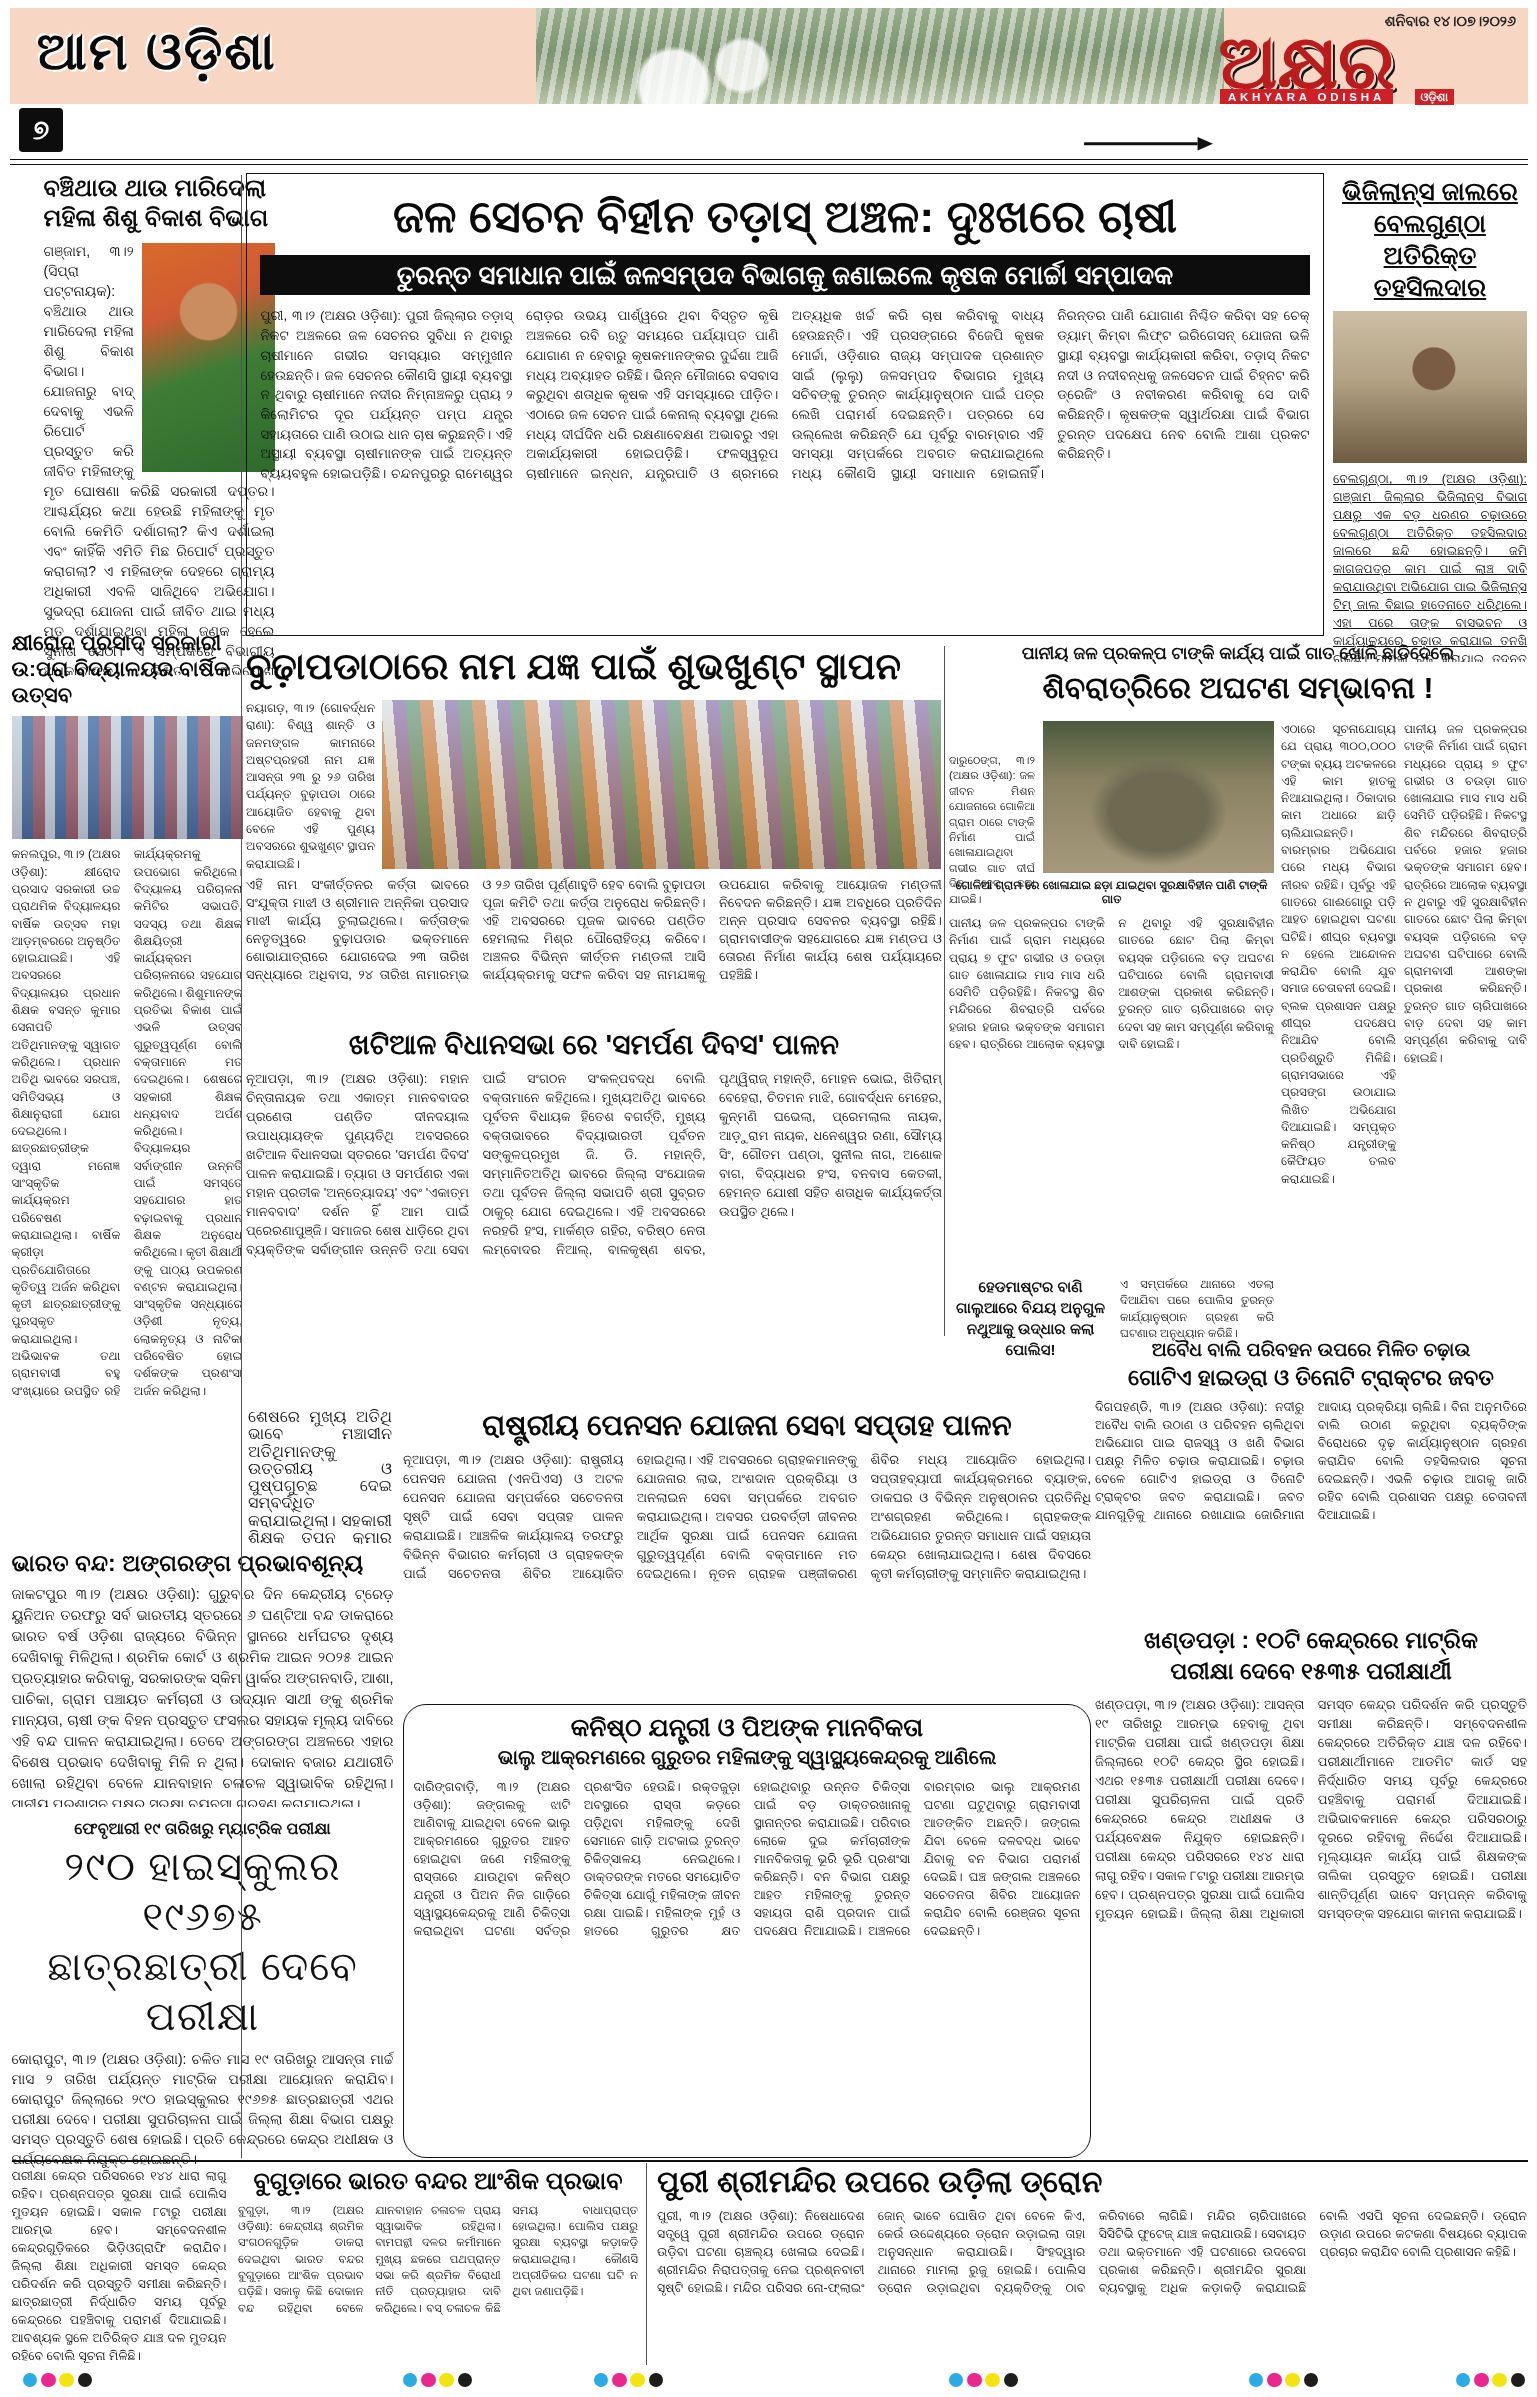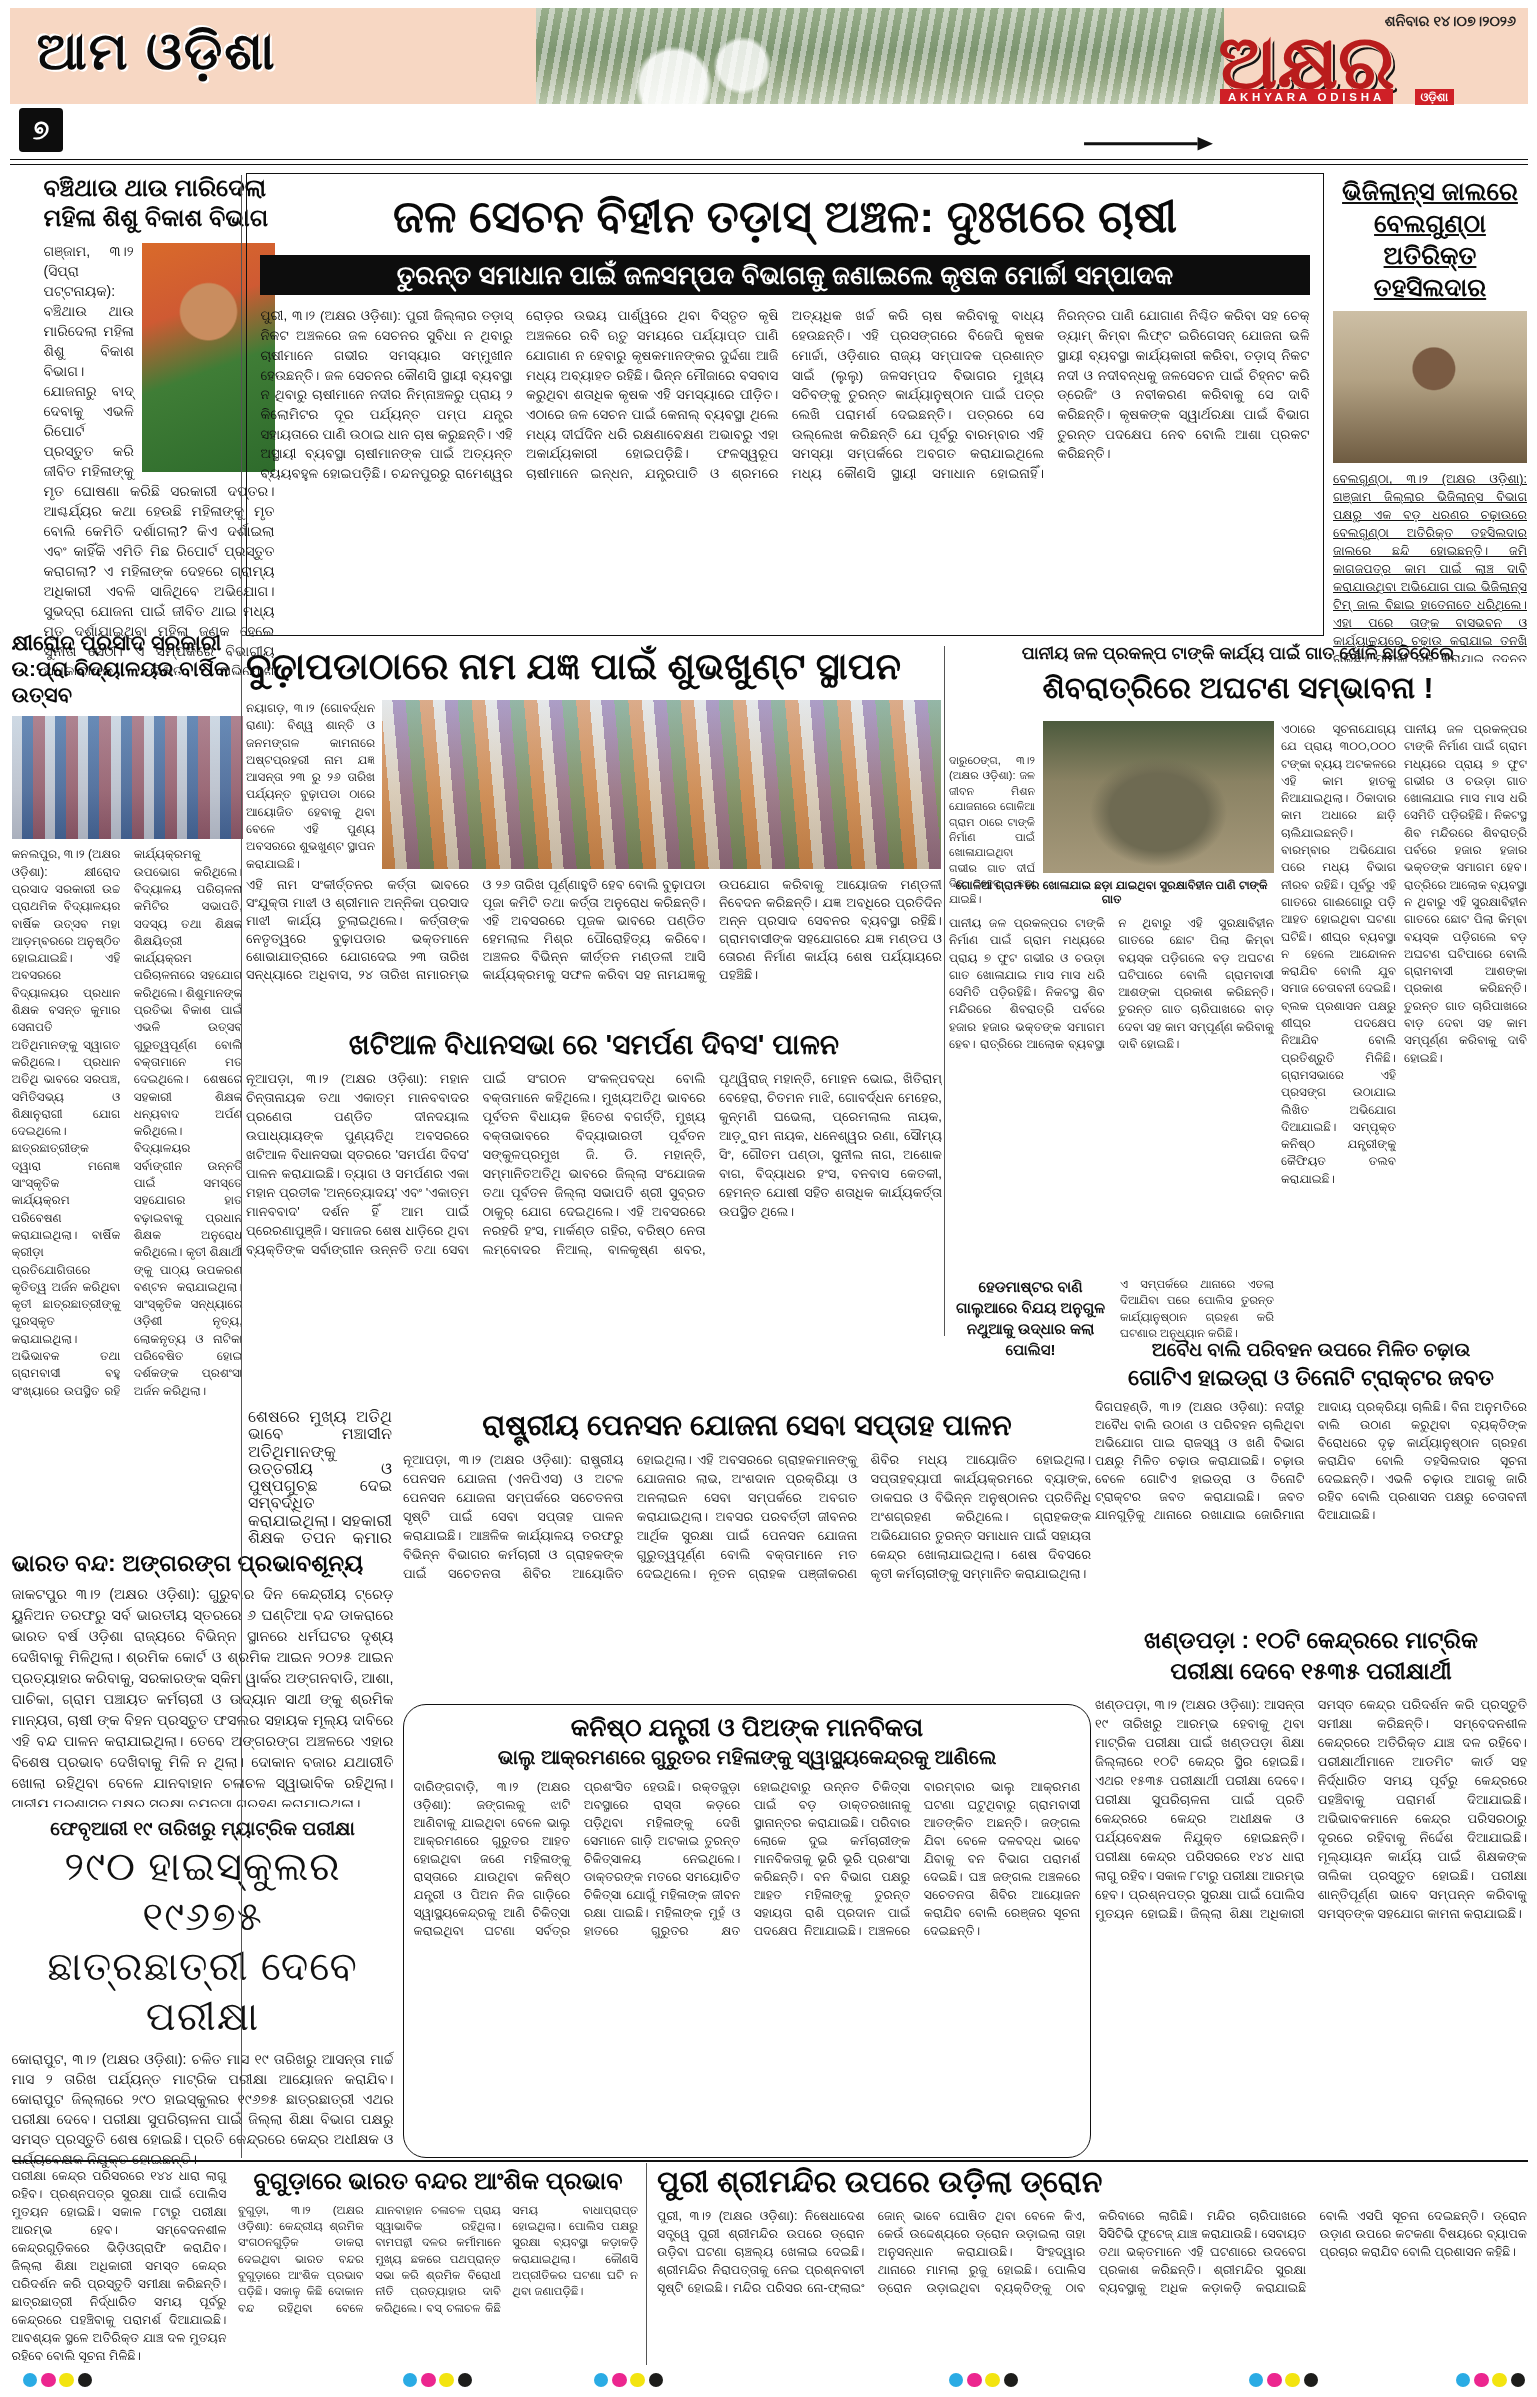--- a/index.html
+++ b/index.html
@@ -97,21 +97,21 @@
   <div class="photo ph-students" style="width:231px;height:123px;margin-top:7.7px;"></div>
   <div class="j bodytxt cols" style="margin-top:7.7px;height:676px;column-count:2;font-size:12px;line-height:17.3px;">କନଲପୁର, ୩।୨ (ଅକ୍ଷର ଓଡ଼ିଶା): କ୍ଷୀରୋଦ ପ୍ରସାଦ ସରକାରୀ ଉଚ୍ଚ ପ୍ରାଥମିକ ବିଦ୍ୟାଳୟର ବାର୍ଷିକ ଉତ୍ସବ ମହା ଆଡ଼ମ୍ବରରେ ଅନୁଷ୍ଠିତ ହୋଇଯାଇଛି। ଏହି ଅବସରରେ ବିଦ୍ୟାଳୟର ପ୍ରଧାନ ଶିକ୍ଷକ ବସନ୍ତ କୁମାର ସେନାପତି ଅତିଥିମାନଙ୍କୁ ସ୍ୱାଗତ କରିଥିଲେ। ପ୍ରଧାନ ଅତିଥି ଭାବରେ ସରପଞ୍ଚ, ସମିତିସଭ୍ୟ ଓ ଶିକ୍ଷାନୁରାଗୀ ଯୋଗ ଦେଇଥିଲେ। ଛାତ୍ରଛାତ୍ରୀଙ୍କ ଦ୍ୱାରା ମନୋଜ୍ଞ ସାଂସ୍କୃତିକ କାର୍ଯ୍ୟକ୍ରମ ପରିବେଷଣ କରାଯାଇଥିଲା। ବାର୍ଷିକ କ୍ରୀଡ଼ା ପ୍ରତିଯୋଗିତାରେ କୃତିତ୍ୱ ଅର୍ଜନ କରିଥିବା କୃତୀ ଛାତ୍ରଛାତ୍ରୀଙ୍କୁ ପୁରସ୍କୃତ କରାଯାଇଥିଲା। ଅଭିଭାବକ ତଥା ଗ୍ରାମବାସୀ ବହୁ ସଂଖ୍ୟାରେ ଉପସ୍ଥିତ ରହି କାର୍ଯ୍ୟକ୍ରମକୁ ଉପଭୋଗ କରିଥିଲେ। ବିଦ୍ୟାଳୟ ପରିଚାଳନା କମିଟିର ସଭାପତି, ସଦସ୍ୟ ତଥା ଶିକ୍ଷକ ଶିକ୍ଷୟିତ୍ରୀ କାର୍ଯ୍ୟକ୍ରମ ପରିଚାଳନାରେ ସହଯୋଗ କରିଥିଲେ। ଶିଶୁମାନଙ୍କ ପ୍ରତିଭା ବିକାଶ ପାଇଁ ଏଭଳି ଉତ୍ସବ ଗୁରୁତ୍ୱପୂର୍ଣ୍ଣ ବୋଲି ବକ୍ତାମାନେ ମତ ଦେଇଥିଲେ। ଶେଷରେ ସହକାରୀ ଶିକ୍ଷକ ଧନ୍ୟବାଦ ଅର୍ପଣ କରିଥିଲେ। ବିଦ୍ୟାଳୟର ସର୍ବାଙ୍ଗୀନ ଉନ୍ନତି ପାଇଁ ସମସ୍ତେ ସହଯୋଗର ହାତ ବଢ଼ାଇବାକୁ ପ୍ରଧାନ ଶିକ୍ଷକ ଅନୁରୋଧ କରିଥିଲେ। କୃତୀ ଶିକ୍ଷାର୍ଥୀ ଙ୍କୁ ପାଠ୍ୟ ଉପକରଣ ବଣ୍ଟନ କରାଯାଇଥିଲା। ସାଂସ୍କୃତିକ ସନ୍ଧ୍ୟାରେ ଓଡ଼ିଶୀ ନୃତ୍ୟ, ଲୋକନୃତ୍ୟ ଓ ନାଟିକା ପରିବେଷିତ ହୋଇ ଦର୍ଶକଙ୍କ ପ୍ରଶଂସା ଅର୍ଜନ କରିଥିଲା।</div>
 </div>
 
 <div class="abs" style="left:11.5px;top:1549px;width:382px;">
   <div class="hl" style="font-size:23px;line-height:29px;">ଭାରତ ବନ୍ଦ: ଅଙ୍ଗରଙ୍ଗ ପ୍ରଭାବଶୂନ୍ୟ</div>
   <div class="j bodytxt" style="margin-top:5.8px;height:223px;font-size:14.4px;line-height:21px;">ଜାକଟପୁର ୩।୨ (ଅକ୍ଷର ଓଡ଼ିଶା): ଗୁରୁବାର ଦିନ କେନ୍ଦ୍ରୀୟ ଟ୍ରେଡ଼ ୟୁନିଅନ ତରଫରୁ ସର୍ବ ଭାରତୀୟ ସ୍ତରରେ ୬ ଘଣ୍ଟିଆ ବନ୍ଦ ଡାକରାରେ ଭାରତ ବର୍ଷ ଓଡ଼ିଶା ରାଜ୍ୟରେ ବିଭିନ୍ନ ସ୍ଥାନରେ ଧର୍ମଘଟର ଦୃଶ୍ୟ ଦେଖିବାକୁ ମିଳିଥିଲା। ଶ୍ରମିକ କୋର୍ଟ ଓ ଶ୍ରମିକ ଆଇନ ୨୦୨୫ ଆଇନ ପ୍ରତ୍ୟାହାର କରିବାକୁ, ସରକାରଙ୍କ ସ୍କିମ ୱାର୍କର ଅଙ୍ଗନବାଡି, ଆଶା, ପାଚିକା, ଗ୍ରାମ ପଞ୍ଚାୟତ କର୍ମଚାରୀ ଓ ଉଦ୍ୟାନ ସାଥୀ ଙ୍କୁ ଶ୍ରମିକ ମାନ୍ୟତା, ଚାଷୀ ଙ୍କ ବିହନ ପ୍ରସ୍ତୁତ ଫସଲର ସହାୟକ ମୂଲ୍ୟ ଦାବିରେ ଏହି ବନ୍ଦ ପାଳନ କରାଯାଇଥିଲା। ତେବେ ଅଙ୍ଗରଙ୍ଗ ଅଞ୍ଚଳରେ ଏହାର ବିଶେଷ ପ୍ରଭାବ ଦେଖିବାକୁ ମିଳି ନ ଥିଲା। ଦୋକାନ ବଜାର ଯଥାରୀତି ଖୋଲା ରହିଥିବା ବେଳେ ଯାନବାହାନ ଚଳାଚଳ ସ୍ୱାଭାବିକ ରହିଥିଲା। ସ୍ଥାନୀୟ ପ୍ରଶାସନ ପକ୍ଷରୁ ସୁରକ୍ଷା ବ୍ୟବସ୍ଥା ଗ୍ରହଣ କରାଯାଇଥିଲା।</div>
 </div>
 
 <div class="abs" style="left:11.5px;top:1816px;width:382px;">
-  <div class="b ctr" style="font-size:19px;line-height:25px;">ଫେବୃଆରୀ ୧୯ ତାରିଖରୁ ମ୍ୟାଟ୍ରିକ ପରୀକ୍ଷା</div>
+  <div class="b ctr" style="font-size:16px;line-height:25px;">ଫେବୃଆରୀ ୧୯ ତାରିଖରୁ ମ୍ୟାଟ୍ରିକ ପରୀକ୍ଷା</div>
   <div class="ctr" style="font-size:40px;line-height:50px;font-weight:400;letter-spacing:1px;">
     <div>୨୯୦ ହାଇସ୍କୁଲର ୧୯୬୭୫</div>
     <div>ଛାତ୍ରଛାତ୍ରୀ ଦେବେ ପରୀକ୍ଷା</div>
   </div>
   <div class="j bodytxt" style="margin-top:7.7px;height:183px;font-size:14px;line-height:20px;">କୋରାପୁଟ, ୩।୨ (ଅକ୍ଷର ଓଡ଼ିଶା): ଚଳିତ ମାସ ୧୯ ତାରିଖରୁ ଆସନ୍ତା ମାର୍ଚ୍ଚ ମାସ ୨ ତାରିଖ ପର୍ଯ୍ୟନ୍ତ ମାଟ୍ରିକ ପରୀକ୍ଷା ଆୟୋଜନ କରାଯିବ। କୋରାପୁଟ ଜିଲ୍ଲାରେ ୨୯୦ ହାଇସ୍କୁଲର ୧୯୬୭୫ ଛାତ୍ରଛାତ୍ରୀ ଏଥର ପରୀକ୍ଷା ଦେବେ। ପରୀକ୍ଷା ସୁପରିଚାଳନା ପାଇଁ ଜିଲ୍ଲା ଶିକ୍ଷା ବିଭାଗ ପକ୍ଷରୁ ସମସ୍ତ ପ୍ରସ୍ତୁତି ଶେଷ ହୋଇଛି। ପ୍ରତି କେନ୍ଦ୍ରରେ କେନ୍ଦ୍ର ଅଧୀକ୍ଷକ ଓ ପର୍ଯ୍ୟବେକ୍ଷକ ନିଯୁକ୍ତ ହୋଇଛନ୍ତି।</div>
 </div>
 
 <div class="abs j bodytxt" style="left:11.5px;top:2167px;width:215px;height:196px;font-size:12.5px;line-height:18px;">ପରୀକ୍ଷା କେନ୍ଦ୍ର ପରିସରରେ ୧୪୪ ଧାରା ଲାଗୁ ରହିବ। ପ୍ରଶ୍ନପତ୍ର ସୁରକ୍ଷା ପାଇଁ ପୋଲିସ ମୁତୟନ ହୋଇଛି। ସକାଳ ୮ଟାରୁ ପରୀକ୍ଷା ଆରମ୍ଭ ହେବ। ସମ୍ବେଦନଶୀଳ କେନ୍ଦ୍ରଗୁଡ଼ିକରେ ଭିଡ଼ିଓଗ୍ରାଫି କରାଯିବ। ଜିଲ୍ଲା ଶିକ୍ଷା ଅଧିକାରୀ ସମସ୍ତ କେନ୍ଦ୍ର ପରିଦର୍ଶନ କରି ପ୍ରସ୍ତୁତି ସମୀକ୍ଷା କରିଛନ୍ତି। ଛାତ୍ରଛାତ୍ରୀ ନିର୍ଦ୍ଧାରିତ ସମୟ ପୂର୍ବରୁ କେନ୍ଦ୍ରରେ ପହଞ୍ଚିବାକୁ ପରାମର୍ଶ ଦିଆଯାଇଛି। ଆବଶ୍ୟକ ସ୍ଥଳେ ଅତିରିକ୍ତ ଯାଞ୍ଚ ଦଳ ମୁତୟନ ରହିବେ ବୋଲି ସୂଚନା ମିଳିଛି।</div>
 
 <div class="abs box" style="left:246px;top:173px;width:1076px;height:461px;">

